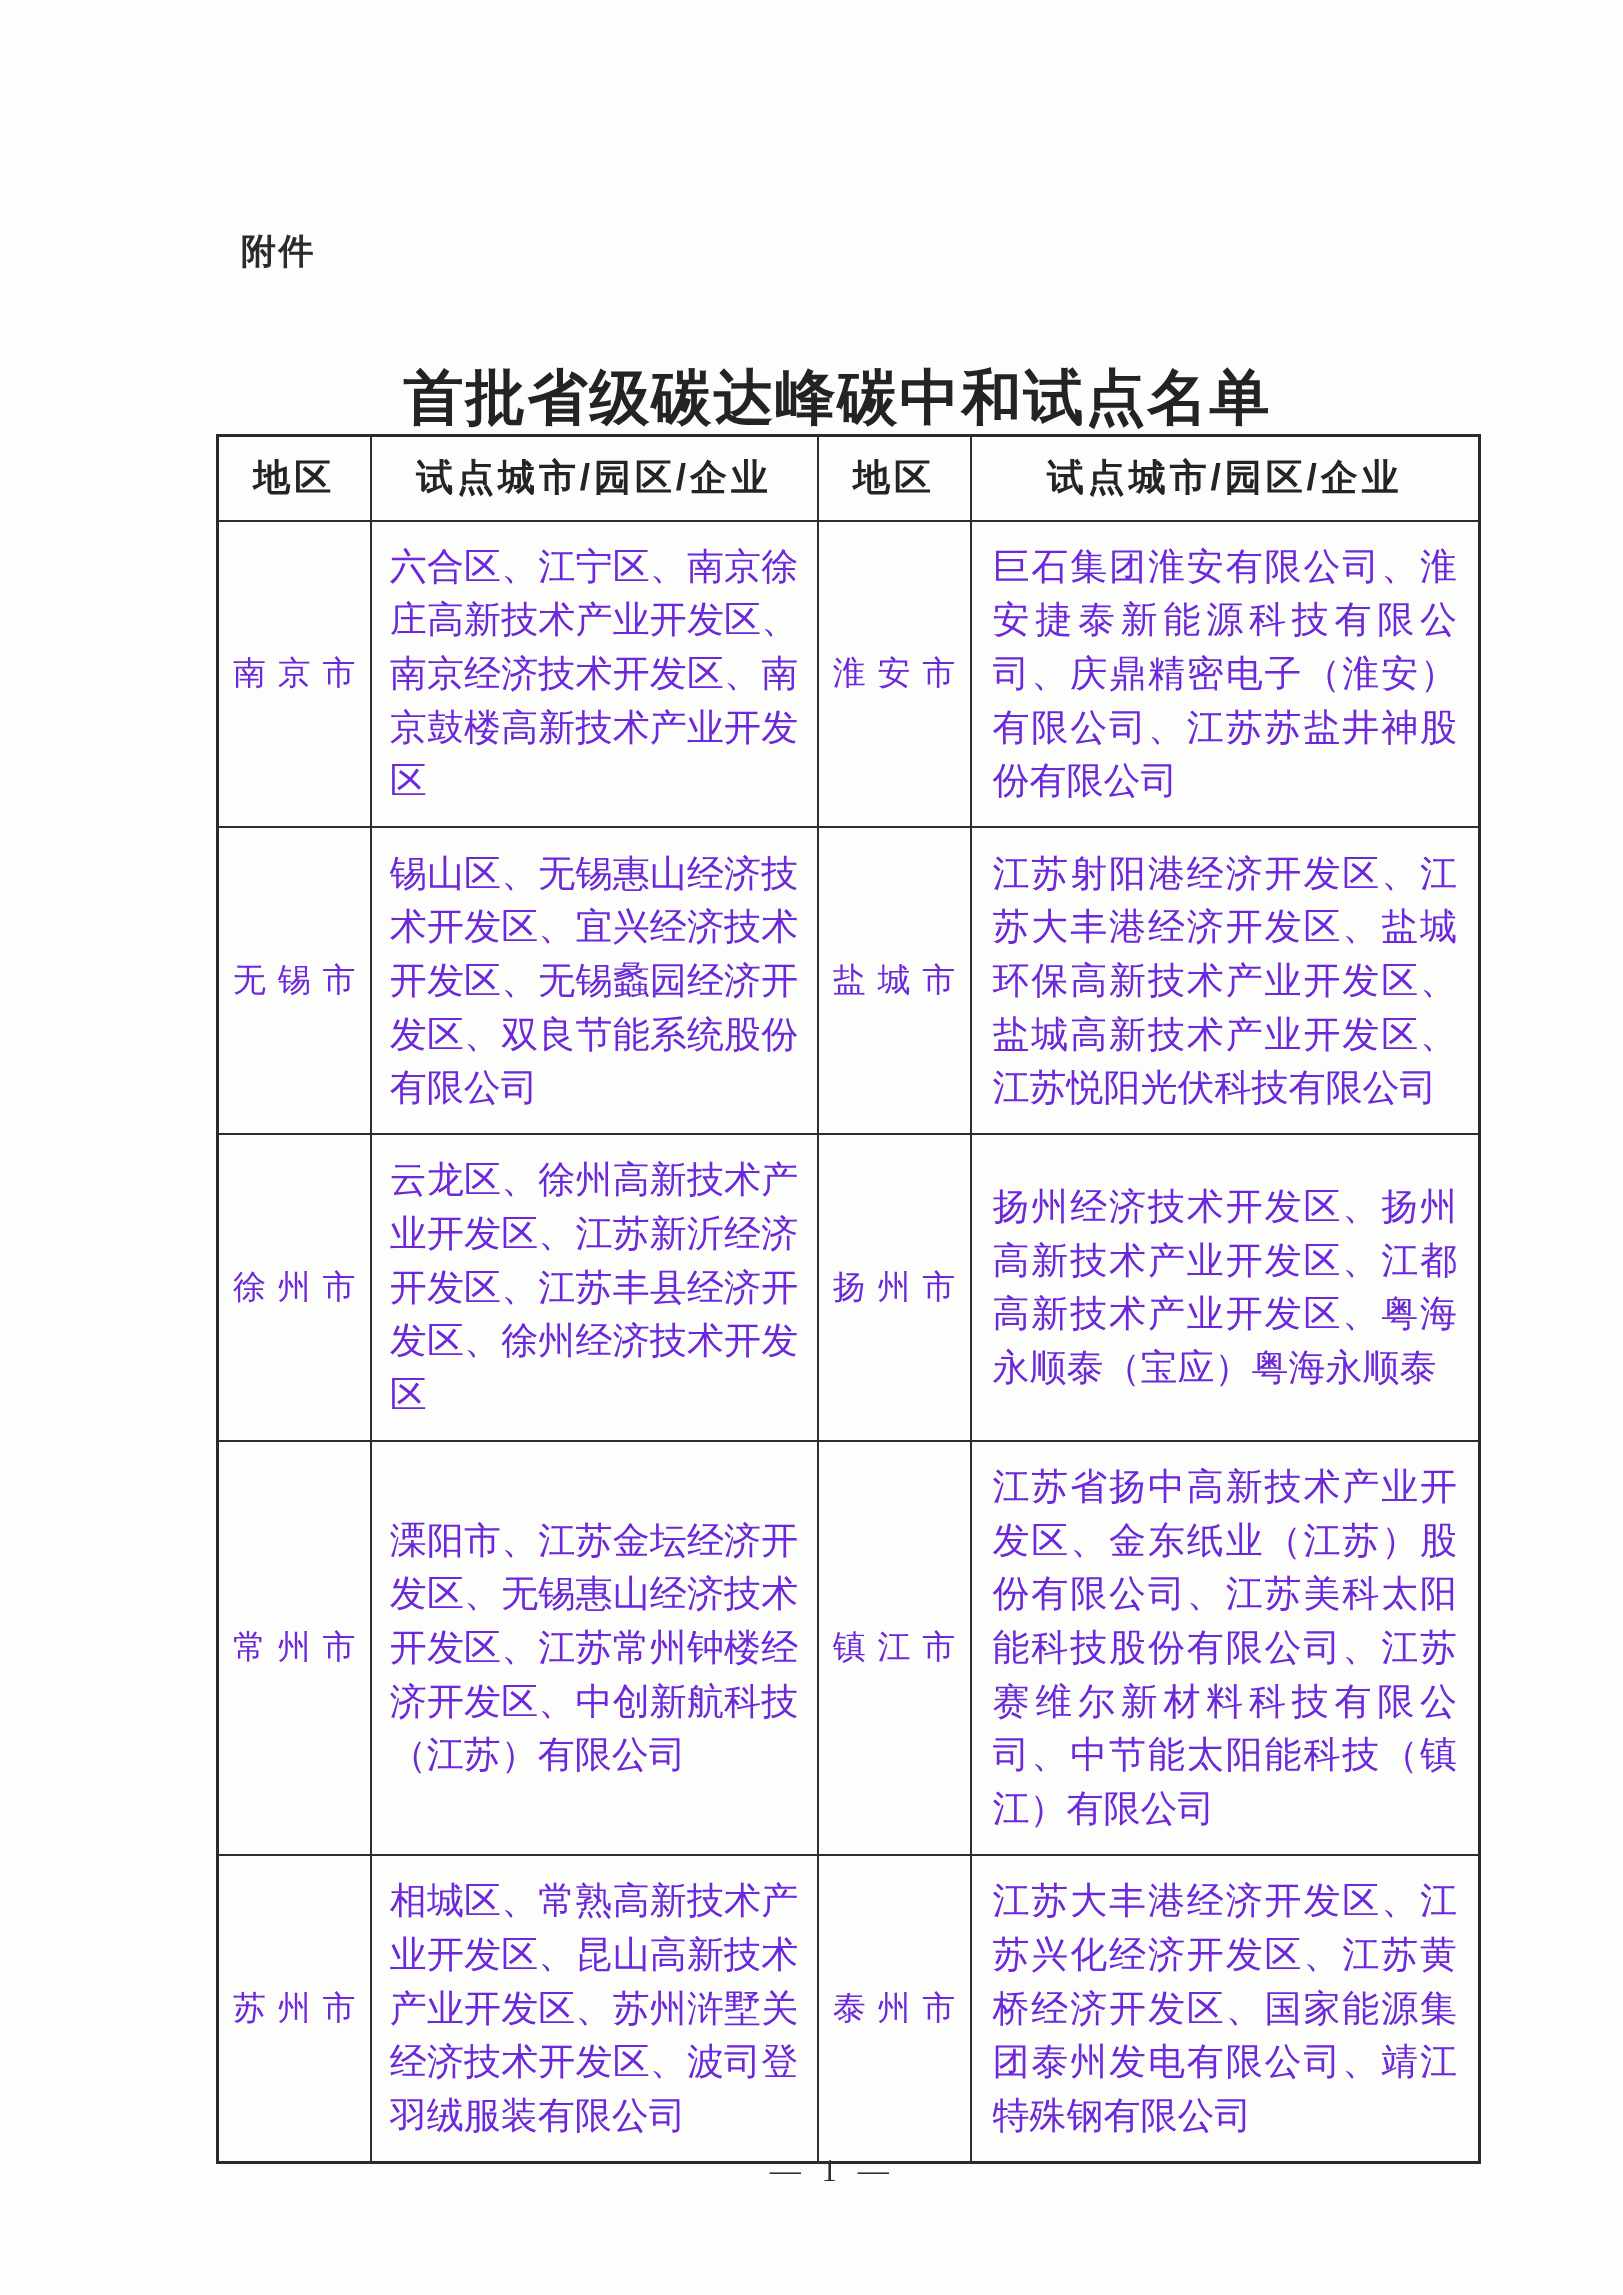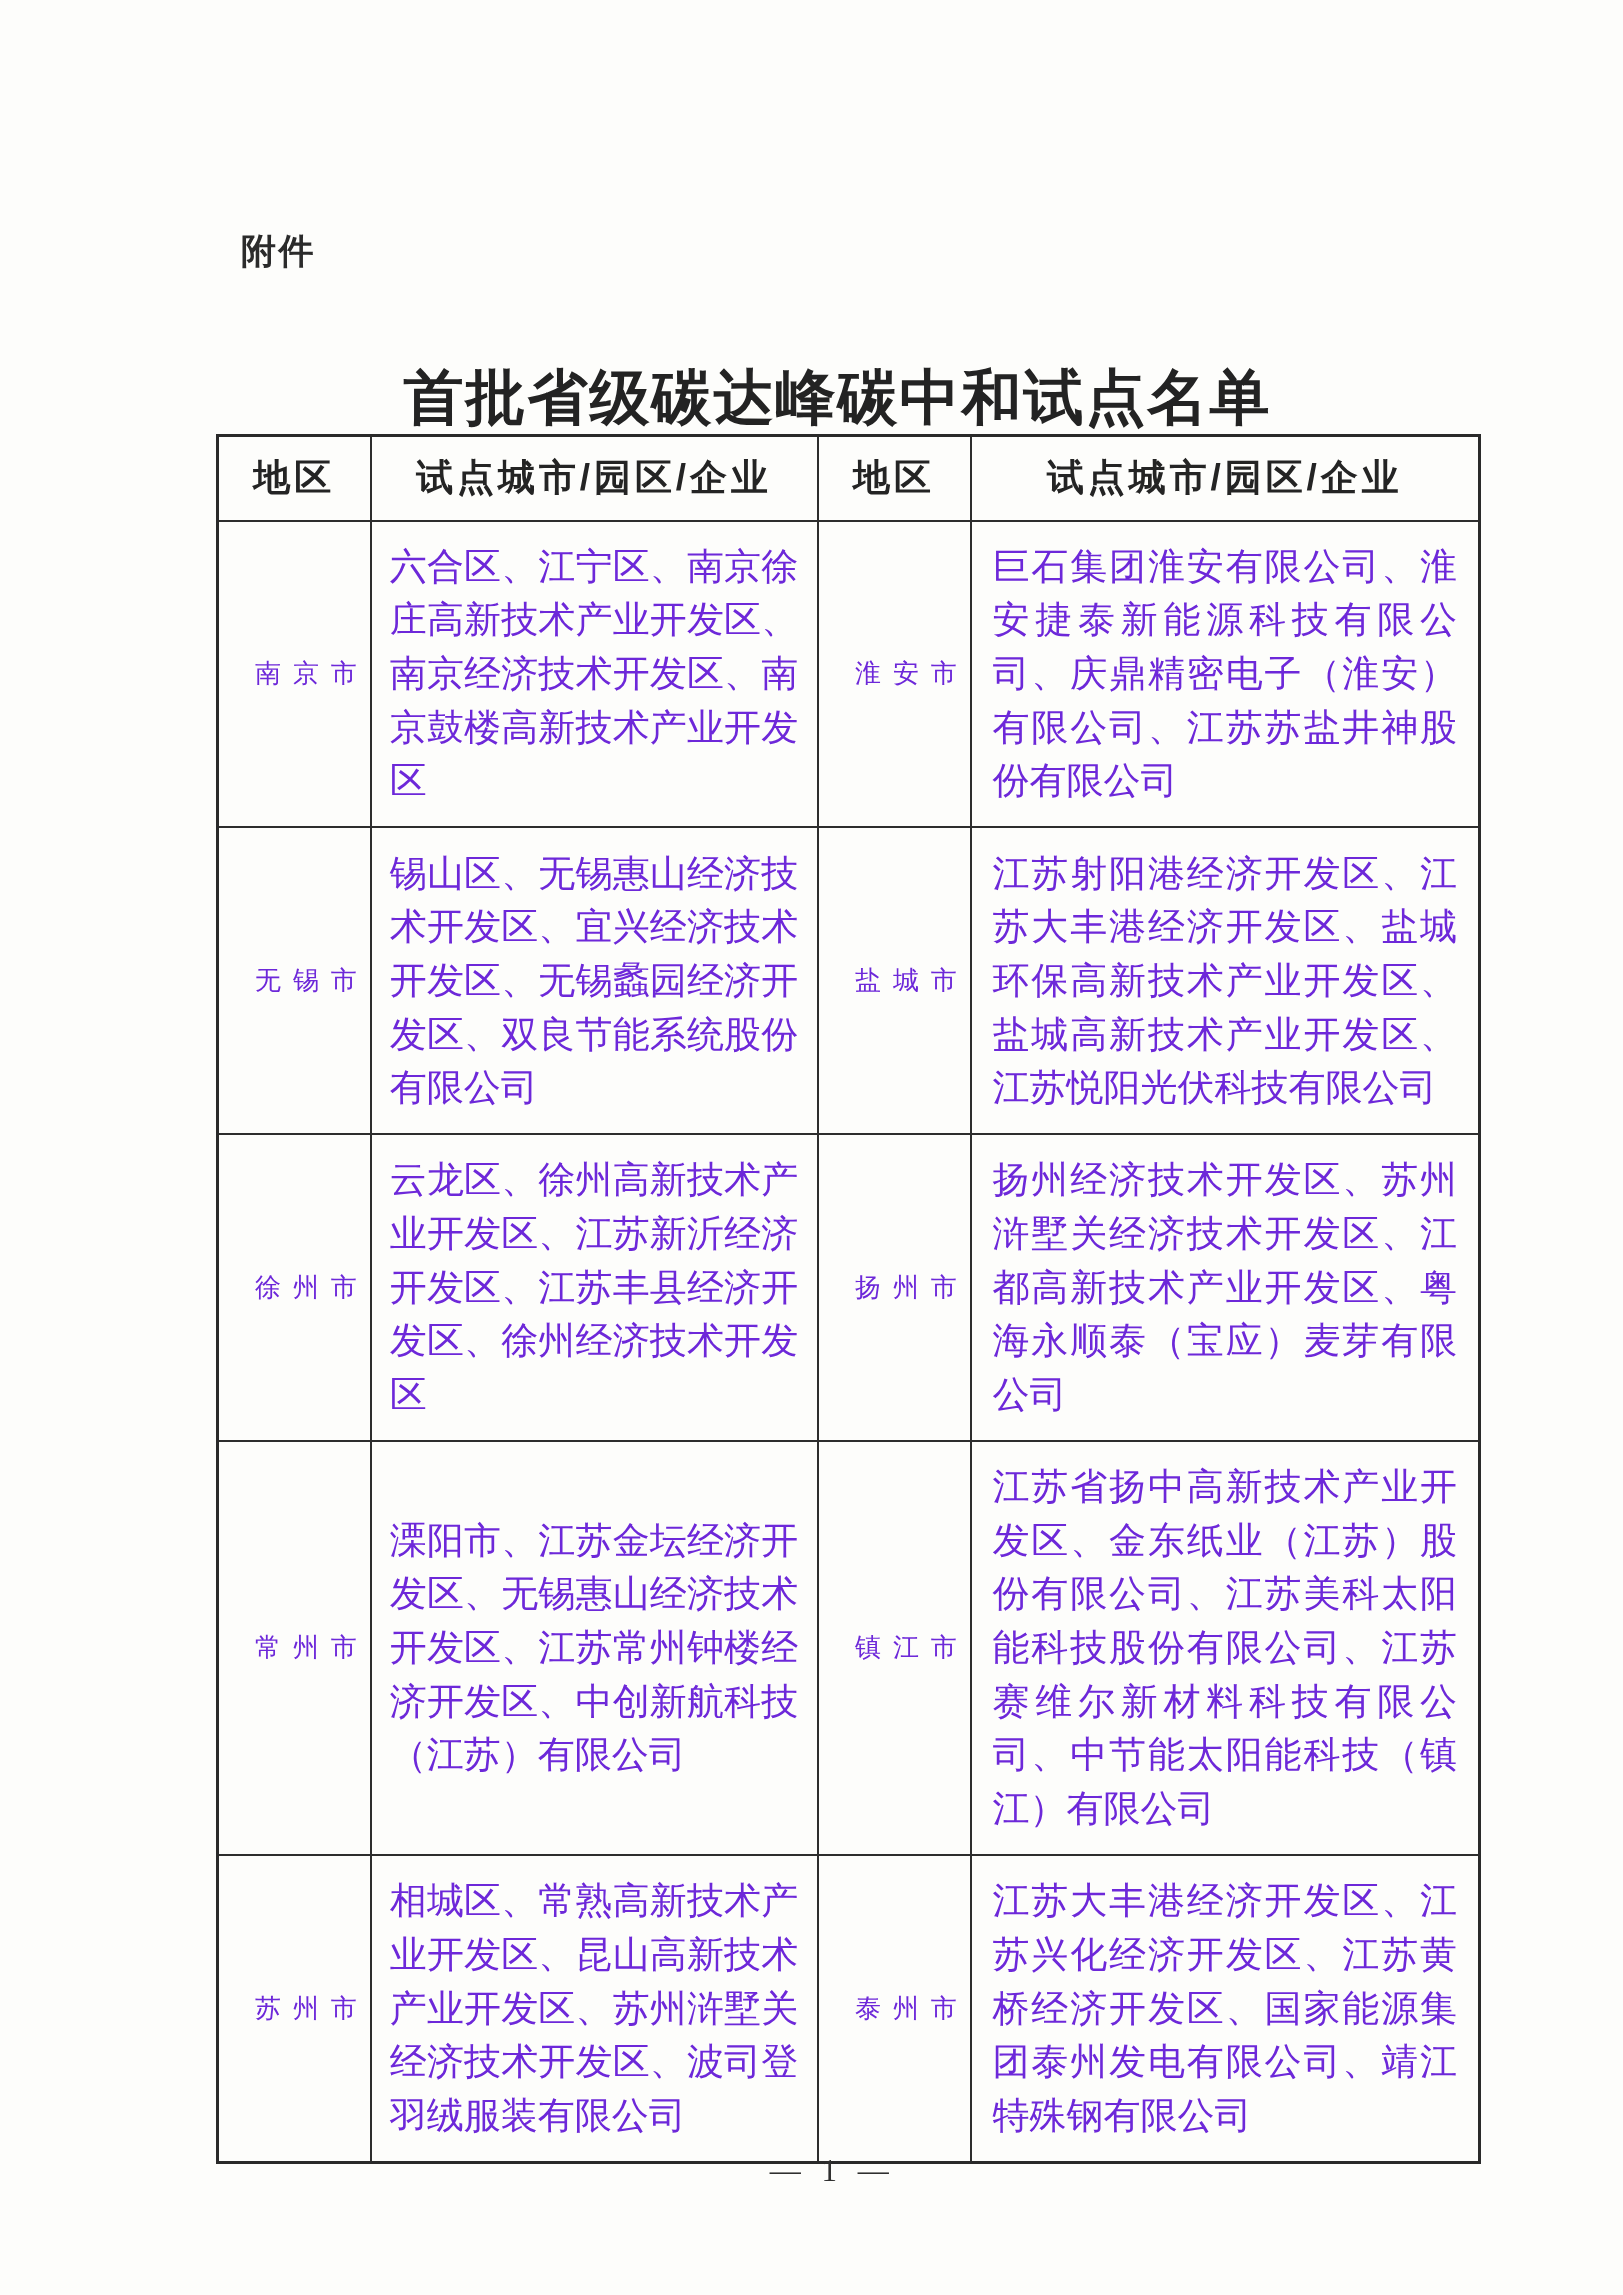--- a/index.html
+++ b/index.html
@@ -74,22 +74,22 @@
   .pilot-table th {
     font-family: "Liberation Sans", sans-serif;
     font-weight: 700;
     font-size: 37px;
     letter-spacing: 3.9px;
     text-align: center;
     color: #242424;
   }
 
   td.region-cell {
-    font-size: 26px;
-    text-align: right;
+    font-size: 33px;
+    text-align: center;
     letter-spacing: 11.8px;
     text-indent: 11.8px;
     white-space: nowrap;
   }
 
   td.items-cell {
     font-size: 37px;
     line-height: 1.45;
     text-align: justify;
     text-justify: inter-ideograph;
@@ -144,21 +144,21 @@
     <tr class="row-h458">
       <td class="region-cell">无锡市</td>
       <td class="items-cell">锡山区、无锡惠山经济技术开发区、宜兴经济技术开发区、无锡蠡园经济开发区、双良节能系统股份有限公司</td>
       <td class="region-cell">盐城市</td>
       <td class="items-cell wide">江苏射阳港经济开发区、江苏大丰港经济开发区、盐城环保高新技术产业开发区、盐城高新技术产业开发区、江苏悦阳光伏科技有限公司</td>
     </tr>
     <tr class="row-h462">
       <td class="region-cell">徐州市</td>
       <td class="items-cell">云龙区、徐州高新技术产业开发区、江苏新沂经济开发区、江苏丰县经济开发区、徐州经济技术开发区</td>
       <td class="region-cell">扬州市</td>
-      <td class="items-cell wide">扬州经济技术开发区、苏州浒墅关经济技术开发区、江都高新技术产业开发区、粤海永顺泰（宝应）麦芽有限公司</td>
+      <td class="items-cell wide">扬州经济技术开发区、扬州高新技术产业开发区、江都高新技术产业开发区、粤海永顺泰（宝应）粤海永顺泰</td>
     </tr>
     <tr class="row-h603">
       <td class="region-cell">常州市</td>
       <td class="items-cell">溧阳市、江苏金坛经济开发区、无锡惠山经济技术开发区、江苏常州钟楼经济开发区、中创新航科技（江苏）有限公司</td>
       <td class="region-cell">镇江市</td>
       <td class="items-cell wide">江苏省扬中高新技术产业开发区、金东纸业（江苏）股份有限公司、江苏美科太阳能科技股份有限公司、江苏赛维尔新材料科技有限公司、中节能太阳能科技（镇江）有限公司</td>
     </tr>
     <tr class="row-h420">
       <td class="region-cell">苏州市</td>
       <td class="items-cell">相城区、常熟高新技术产业开发区、昆山高新技术产业开发区、苏州浒墅关经济技术开发区、波司登羽绒服装有限公司</td>

